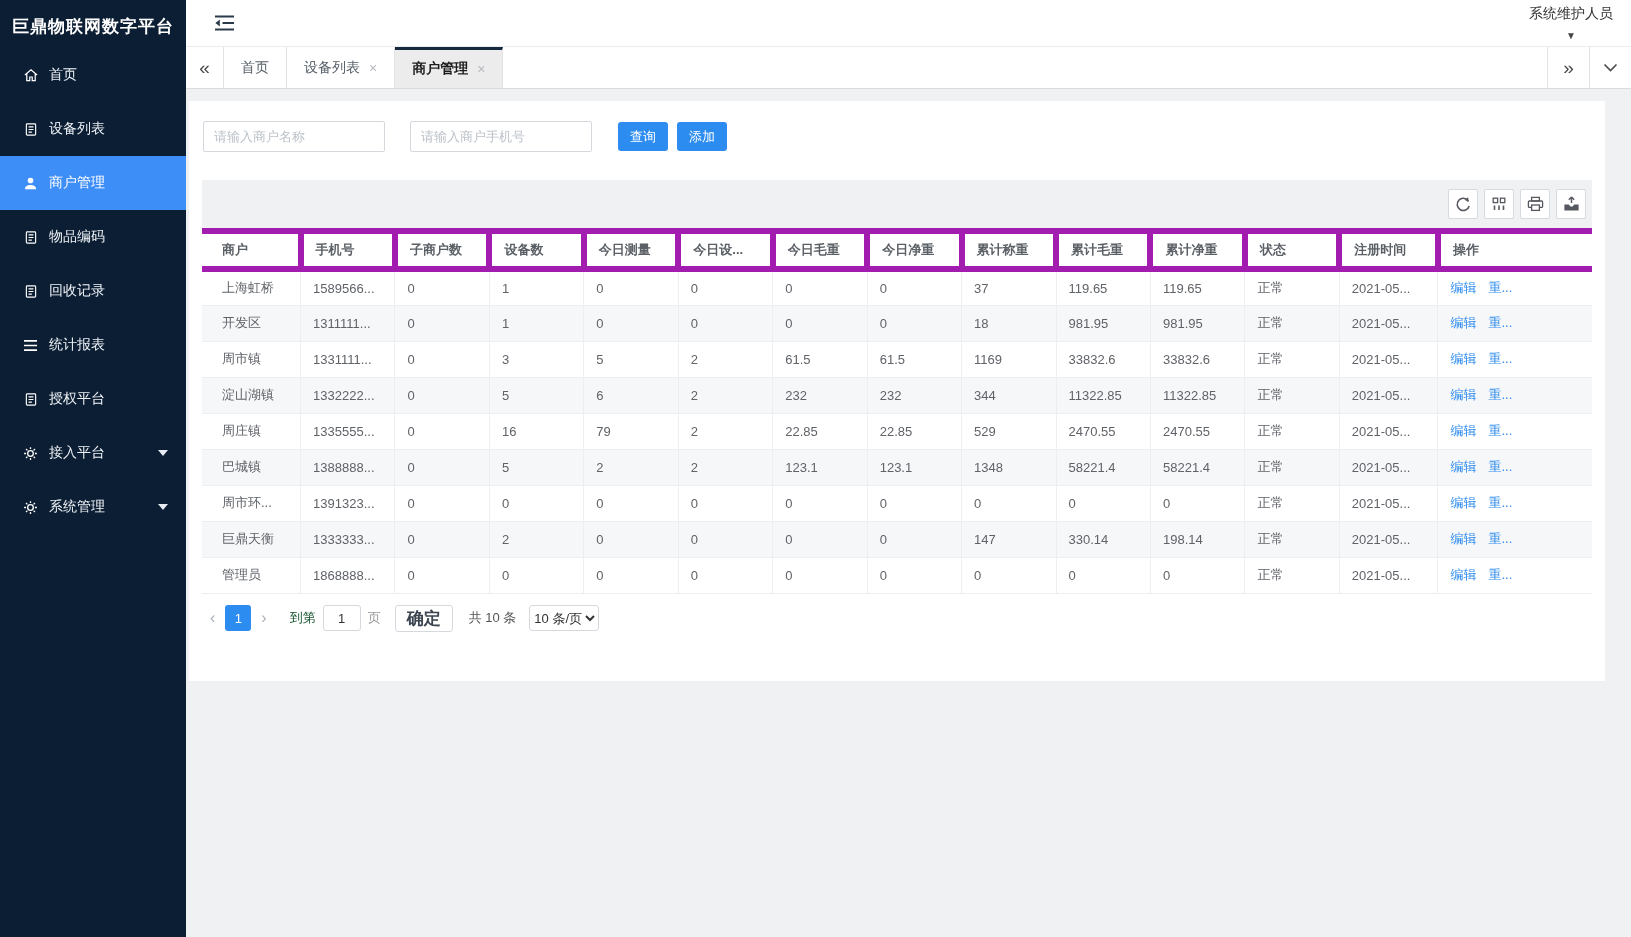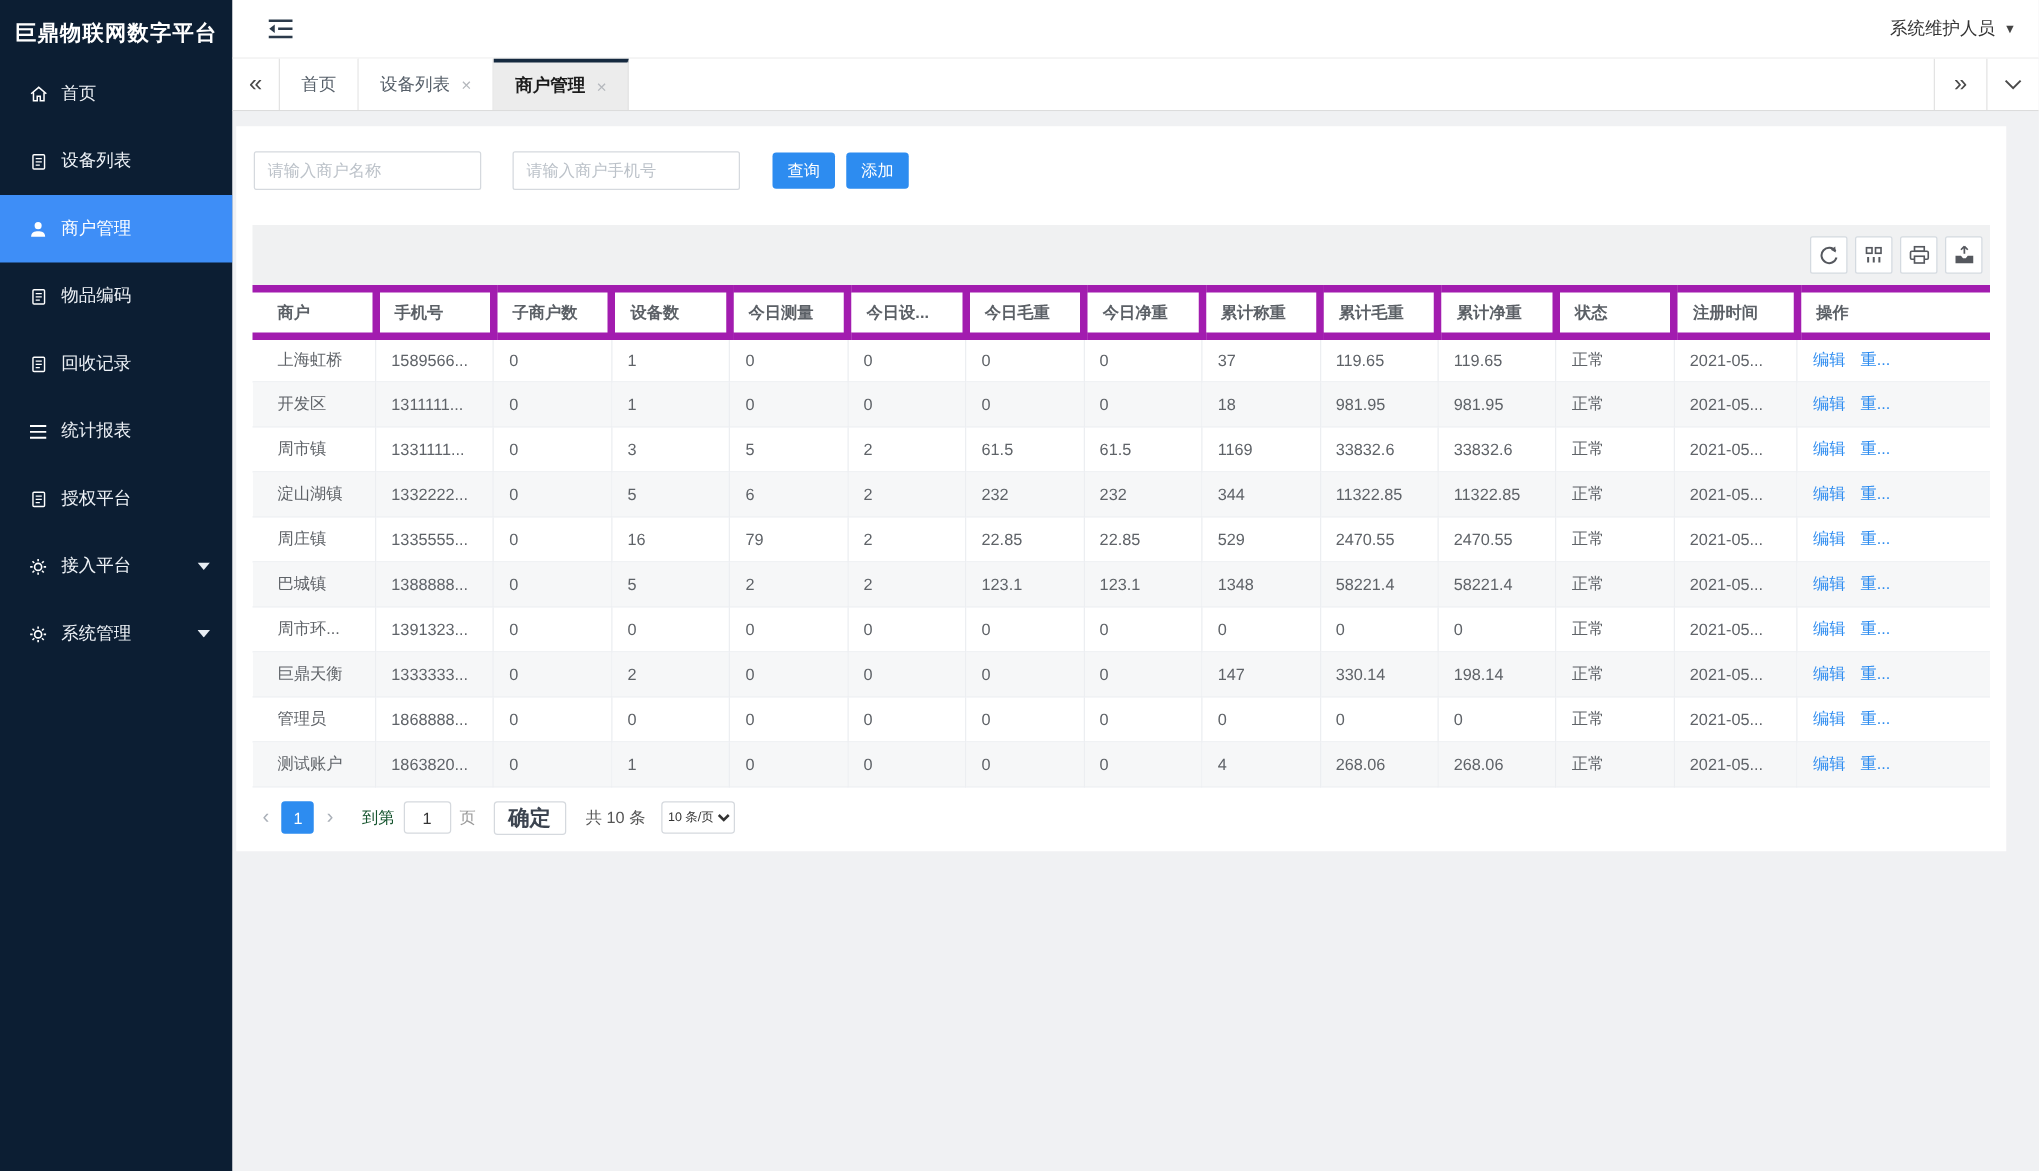--- a/index.html
+++ b/index.html
@@ -18,21 +18,21 @@
   .side-item.active { background:#3e8ef7; color:#fff; }
   .s-icon { width:17px; display:inline-flex; justify-content:center; margin-right:10px; color:#fff; }
   .s-icon svg { display:block; }
   .s-label { white-space:nowrap; }
   .s-caret { margin-left:auto; margin-right:18px; color:#e8edf3; display:inline-flex; }
 
   
   .main { flex:1; min-width:0; display:flex; flex-direction:column; }
   .topbar { height:47px; background:#fff; border-bottom:1px solid #ececec; display:flex; align-items:center; justify-content:space-between; padding:0 18px 0 28px; flex-shrink:0; }
   .fold-btn { display:flex; align-items:center; cursor:pointer; color:#2b3a4a; }
-  .user-box { display:flex; align-items:center; gap:7px; font-size:14px; color:#333; cursor:pointer; }
+  .user-box { display:flex; align-items:center; gap:7px; font-size:14px; color:#333; cursor:pointer;flex-direction:column; }
   .user-caret { font-size:10px; color:#444; }
 
   .tabbar { height:42px; background:#fff; border-bottom:1px solid #dcdcdc; display:flex; align-items:stretch; flex-shrink:0; }
   .tab-collapse { width:38px; display:flex; align-items:center; justify-content:center; border-right:1px solid #e3e3e3; color:#4a4a4a; font-size:19px; cursor:pointer; }
   .tab { display:flex; align-items:center; gap:9px; padding:0 17px; border-right:1px solid #e3e3e3; font-size:14px; color:#57606a; cursor:pointer; background:#fff; }
   .tab.active { background:#ececec; border-top:3px solid #15293f; color:#1c1c1c; font-weight:bold; }
   .tab-close { color:#b5b8bd; font-size:14px; font-weight:normal; cursor:pointer; }
   .tab-ctrls { margin-left:auto; display:flex; }
   .tab-ctrl { width:42px; border-left:1px solid #e3e3e3; display:flex; align-items:center; justify-content:center; color:#4a4a4a; font-size:19px; cursor:pointer; }
 
@@ -61,21 +61,21 @@
   .op-link { color:#2d8cf0; text-decoration:none; margin-right:12px; cursor:pointer; }
 
   .pager { display:flex; align-items:center; padding:11px 1px; font-size:13px; color:#666; }
   .pg-arrow { padding:0 7px; font-size:16px; color:#aab0b8; cursor:pointer; }
   .pg-page { width:26px; height:26px; background:#2d8cf0; color:#fff; border-radius:3px; display:flex; align-items:center; justify-content:center; font-size:13px; margin:0 3px; cursor:pointer; }
   .pg-goto-label { margin-left:16px; color:#14532d; }
   .pg-goto-input { width:38px; height:26px; margin:0 7px; border:1px solid #d5d9de; border-radius:3px; text-align:center; font-size:13px; color:#333; outline:none; font-family:inherit; }
   .pg-page-word { color:#999; }
   .pg-confirm { margin-left:14px; height:27px; padding:0 11px; background:#fff; border:1px solid #d5d9de; border-radius:3px; font-size:17px; font-weight:bold; color:#3c4450; cursor:pointer; font-family:inherit; }
   .pg-total { margin-left:16px; color:#555; }
-  .pg-size { margin-left:13px; height:26px; border:1px solid #d5d9de; border-radius:3px; font-size:10px; color:#333; background:#fff; font-family:inherit; outline:none; }
+  .pg-size { margin-left:13px; height:26px; border:1px solid #d5d9de; border-radius:3px; font-size:13px; color:#333; background:#fff; font-family:inherit; outline:none; }
 </style>
 </head>
 <body>
 
 <div class="app">
 
   <aside class="sidebar">
     <div class="logo">巨鼎物联网数字平台</div>
     <nav class="side-nav">
         <div class="side-item">
@@ -438,36 +438,20 @@
                 <td>0</td>
                 <td>0</td>
                 <td>0</td>
                 <td>0</td>
                 <td>0</td>
                 <td>0</td>
                 <td>正常</td>
                 <td>2021-05...</td>
                 <td><a class="op-link">编辑</a><a class="op-link">重...</a></td>
               </tr>
-              <tr>
-                <td>测试账户</td>
-                <td>1863820...</td>
-                <td>0</td>
-                <td>1</td>
-                <td>0</td>
-                <td>0</td>
-                <td>0</td>
-                <td>0</td>
-                <td>4</td>
-                <td>268.06</td>
-                <td>268.06</td>
-                <td>正常</td>
-                <td>2021-05...</td>
-                <td><a class="op-link">编辑</a><a class="op-link">重...</a></td>
-              </tr>
             </tbody>
         </table>
 
         <div class="pager">
           <span class="pg-arrow">‹</span>
           <span class="pg-page">1</span>
           <span class="pg-arrow">›</span>
           <span class="pg-goto-label">到第</span>
           <input class="pg-goto-input" type="text" value="1" style="">
           <span class="pg-page-word">页</span>

